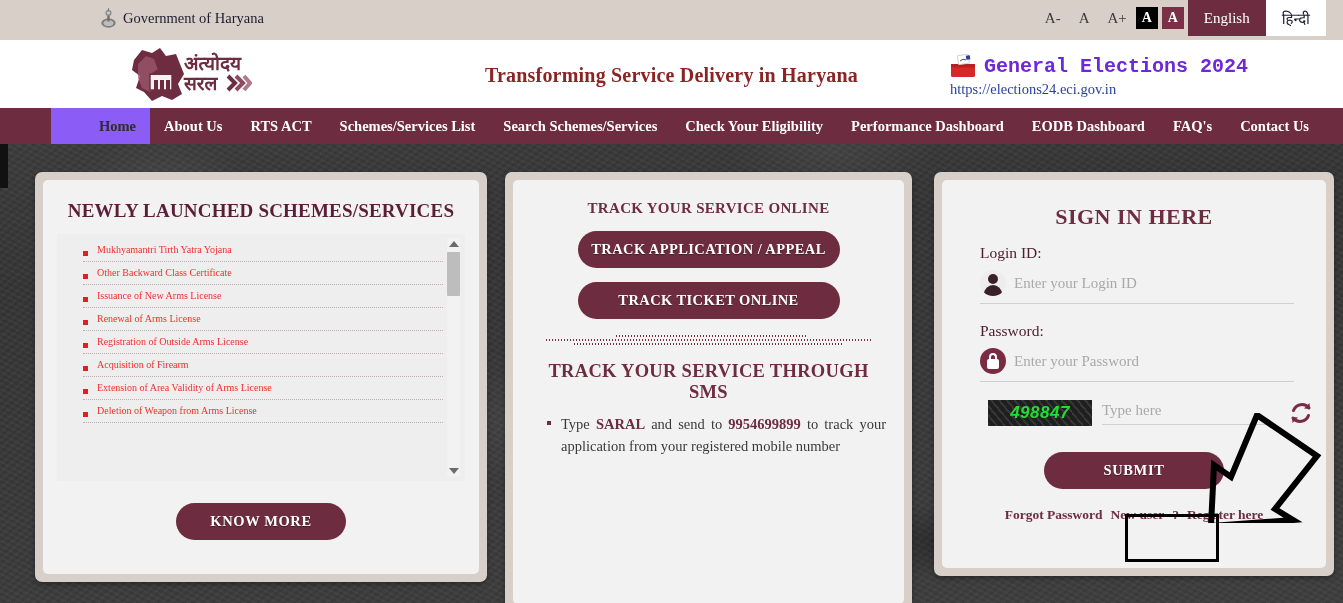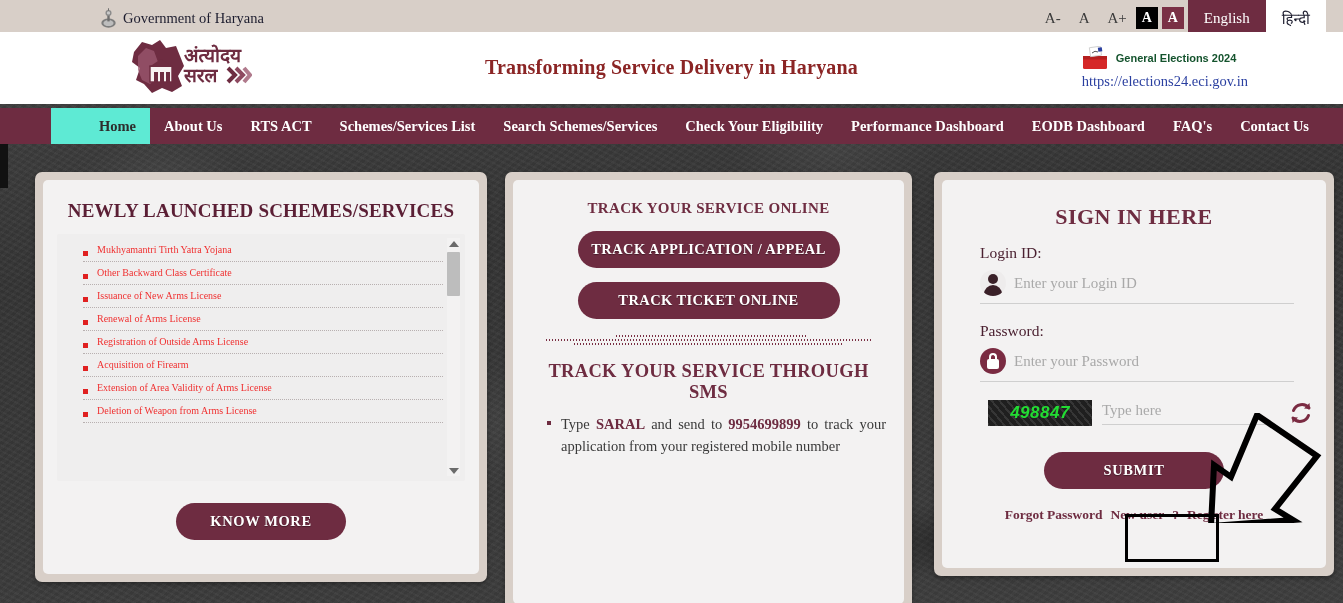--- a/index.html
+++ b/index.html
@@ -65,49 +65,49 @@
   .lang-btn {
     display:flex; align-items:center; justify-content:center;
     padding: 0 16px; height: 36px; font-size: 15px; cursor: pointer;
     font-family: "Liberation Serif", serif;
   }
   .lang-en { background: #6e2c41; color: #fff; }
   .lang-hi { background: #fff; color: #1c1c2e; margin-right: 17px; }
 
   
   .header {
-    position: absolute; left: 0; top: 32px; width: 1343px; height: 72px;
+    position: absolute; left: 0; top: 40px; width: 1343px; height: 72px;
     background: #fff; z-index: 5;
   }
   .logo-wrap { position: absolute; left: 124px; top: 4px; }
   .site-title {
     position: absolute; left: 0; right: 0; top: 24px; text-align: center;
     font-size: 20px; font-weight: bold; color: #8b2525;
     letter-spacing: .2px;
     font-family: "Liberation Serif", serif;
   }
   .elections {
     position: absolute; right: 95px; top: 14px; text-align: left;
   }
   .elec-row1 { display: flex; align-items: center; gap: 8px; }
-  .elec-title { font-size: 11px; font-weight: bold; color: #14532d; font-family: Liberation Sans, sans-serif; }
+  .elec-title { font-size: 20px; font-weight: bold; color: #6d28d9; font-family: Liberation Mono, monospace; }
   .elec-url { font-size: 14.5px; color: #2a3fa0; margin-top: 3px; font-family: "Liberation Serif", serif; }
 
   
   .navbar {
     position: absolute; left: 0; top: 108px; width: 1343px; height: 36px;
     background: #6e2c41; z-index: 5;
     display: flex; align-items: stretch; padding-left: 51px;
   }
   .nav-item {
     display: flex; align-items: center; padding: 0 14px;
     font-size: 14.5px; font-weight: bold; color: #fff; cursor: pointer;
     white-space: nowrap; font-family: "Liberation Serif", serif;
   }
-  .nav-item.active { background: #5eead4; color: #2d2d2d; padding-left: 48px; }
+  .nav-item.active { background: #8b5cf6; color: #2d2d2d; padding-left: 48px; }
 
   
   .left-strip {
     position: absolute; left: 0; top: 144px; width: 8px; height: 44px;
     background: #111; z-index: 3;
   }
 
   
   .cards {
     position: absolute; left: 0; top: 144px; width: 1343px;

